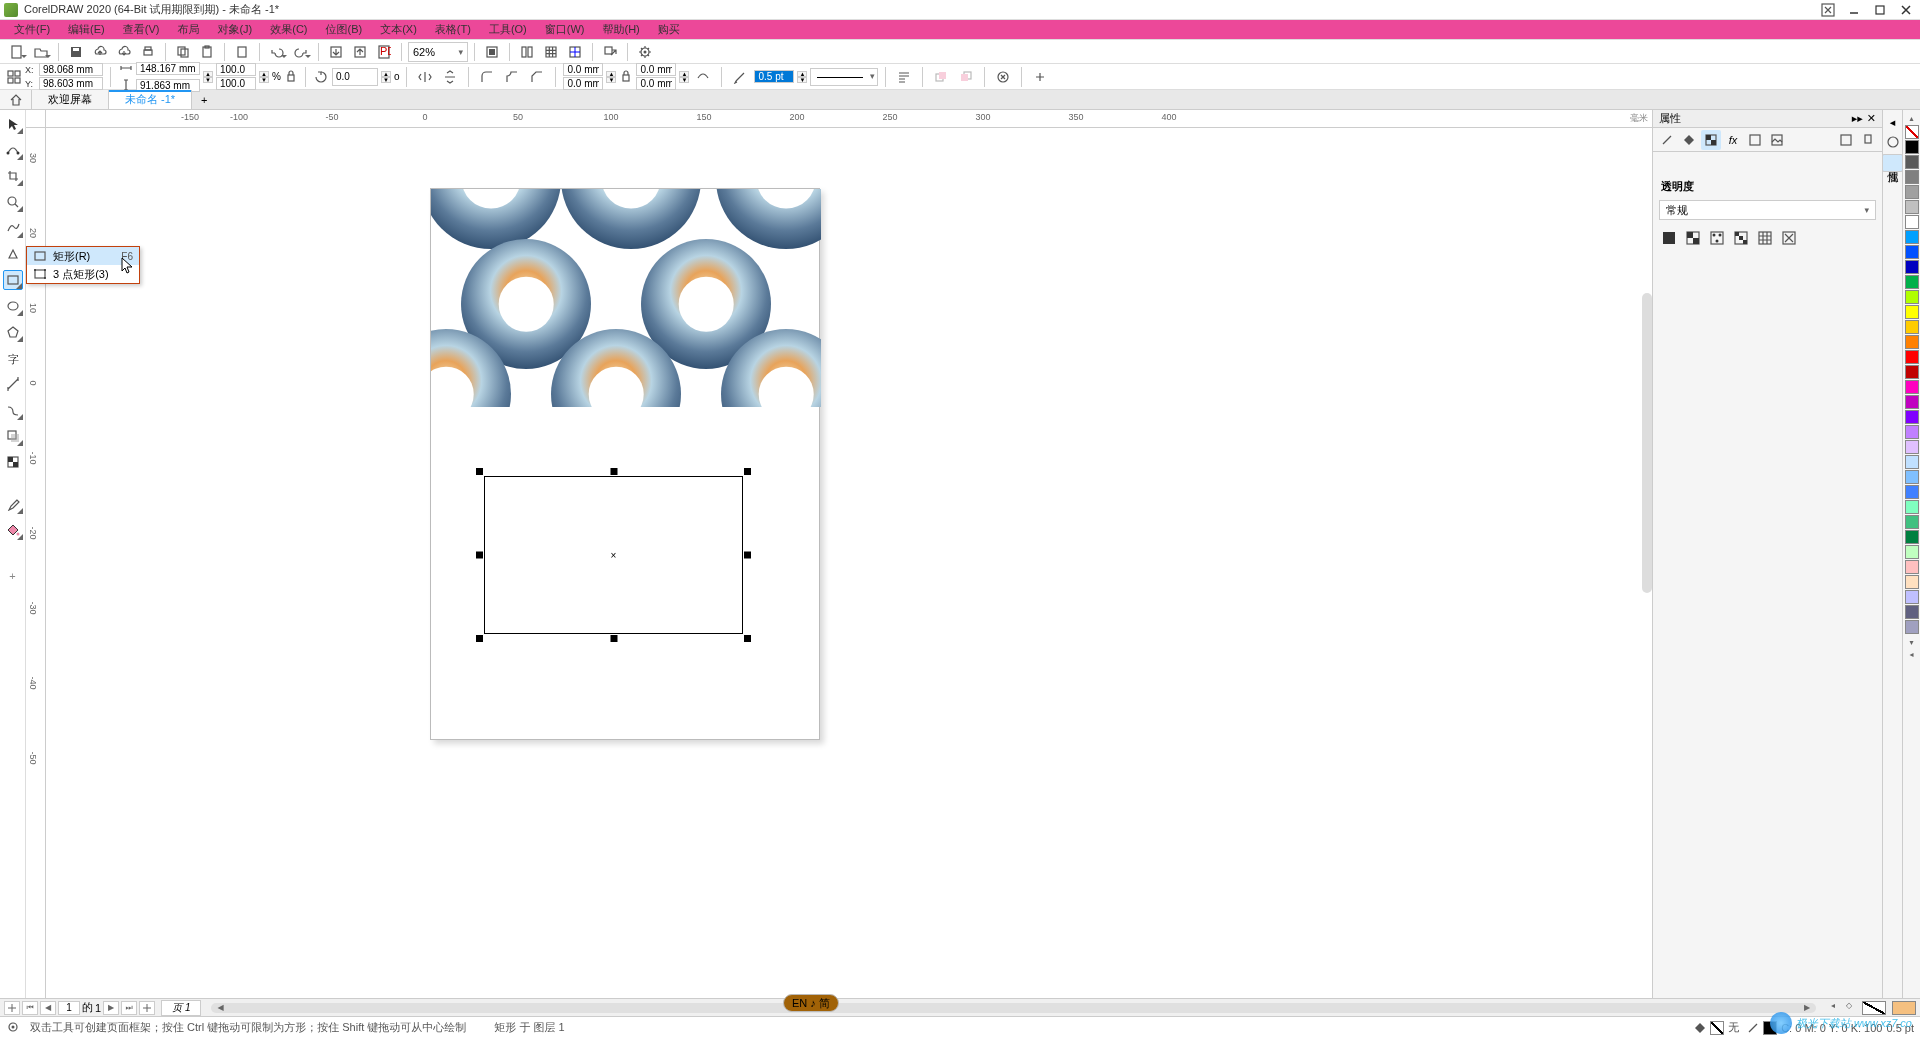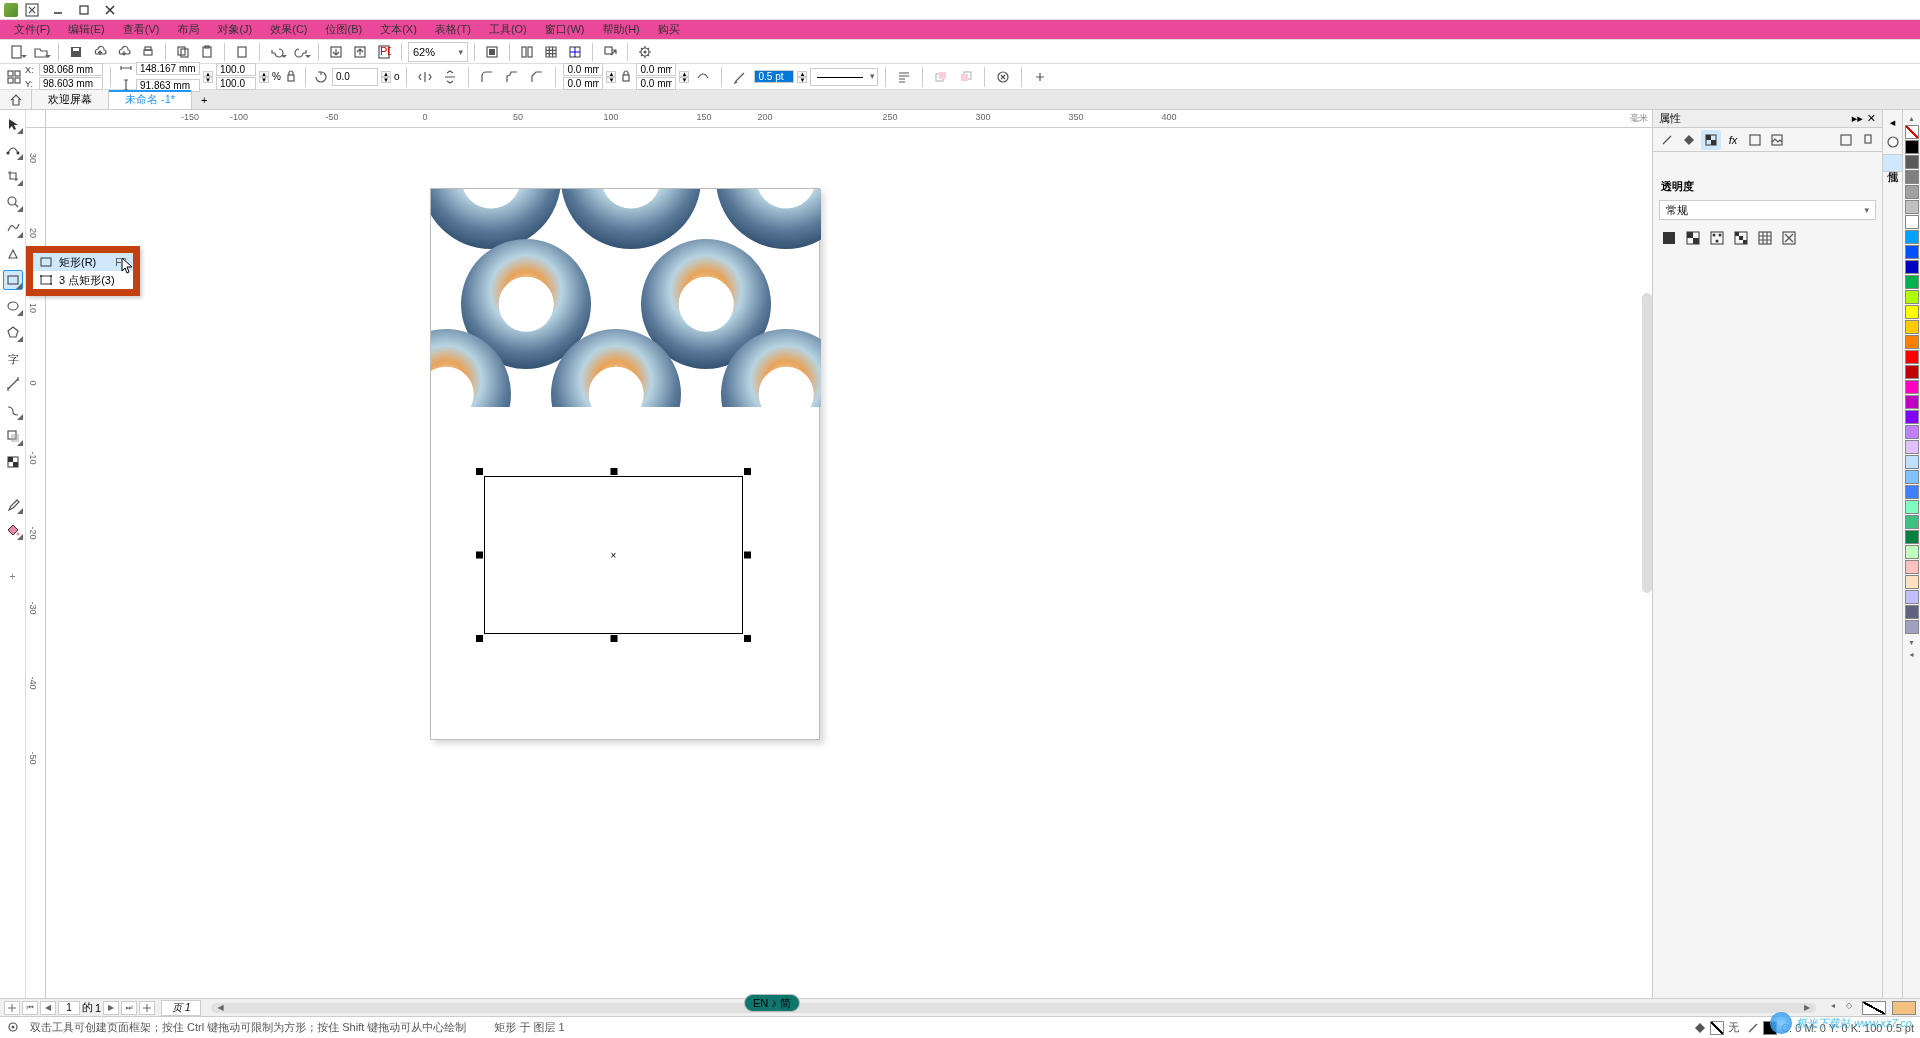--- a/index.html
+++ b/index.html
@@ -57,21 +57,21 @@
 
 .main { display: flex; height: calc(1038px - 20px - 20px - 24px - 26px - 20px - 18px - 22px); }
 .toolbox { width: 26px; background: #fff; border-right: 1px solid #ddd; display: flex; flex-direction: column; align-items: center; padding-top: 4px; gap: 6px; }
 .toolbox .tool { width: 20px; height: 20px; display: flex; align-items: center; justify-content: center; cursor: pointer; border-radius: 2px; position: relative; }
 .toolbox .tool.active { background: #cfe8fc; border: 1px solid #2196f3; }
 .toolbox .tool.corner::after { content:""; position:absolute; right:0; bottom:0; border:3px solid transparent; border-right-color:#666; border-bottom-color:#666; }
 .toolbox .gap { height: 10px; }
 .toolbox .plus { width: 16px; height: 16px; display: flex; align-items: center; justify-content: center; color: #888; cursor: pointer; margin-top: 6px;}
 
 
-.flyout { position: absolute; left: 26px; top: 246px; width: 114px; background: #fff; border: 7px solid #c2410c; box-shadow: 2px 2px 4px rgba(0,0,0,.2); z-index: 100; }
+.flyout { position: absolute; left: 26px; top: 246px; width: 114px; background: #fff; border: 1px solid #c2410c; box-shadow: 2px 2px 4px rgba(0,0,0,.2); z-index: 100; }
 .flyout .fly-item { display: flex; align-items: center; height: 18px; padding: 0 6px; font-size: 11px; cursor: pointer; gap: 6px; }
 .flyout .fly-item.hover { background: #cfe8fc; }
 .flyout .fly-icon { width: 14px; height: 14px; display: flex; align-items: center; justify-content: center; }
 .flyout .fly-shortcut { margin-left: auto; font-size: 10px; color: #555; }
 
 .cursor-arrow { position:absolute; left:121px; top:257px; z-index:101; }
 
 
 .canvas-wrap { flex: 1; position: relative; background: #fff; overflow: hidden; }
 .ruler-h { position: absolute; left: 20px; right: 0; top: 0; height: 18px; background: #fff; border-bottom: 1px solid #ccc; }
@@ -140,34 +140,35 @@
 
 .status-bar { height: 22px; background: #fff; border-top: 1px solid #ccc; display: flex; align-items: center; padding: 0 6px; font-size: 11px; gap: 8px; color: #555; }
 .status-bar .gear { width:16px; height:16px; }
 .status-bar .spacer { flex: 1; }
 .status-bar .fill-ind { display: flex; align-items: center; gap: 4px; }
 .status-bar .fill-box { width: 14px; height: 14px; border: 1px solid #888; }
 .status-bar .no-fill { background:#fff; position:relative; }
 .status-bar .no-fill::after { content:""; position:absolute; inset:0; background: linear-gradient(to top right, transparent 45%, #000 45%, #000 55%, transparent 55%); }
 
 
-.ime { position: absolute; left: 744px; bottom: 26px; height: 18px; padding: 0 8px; border: 1px solid #bbb; border-radius: 9px; background: #0f766e; display: flex; align-items: center; gap: 4px; font-size: 10px; }
+.ime { position: absolute; left: 783px; bottom: 26px; height: 18px; padding: 0 8px; border: 1px solid #bbb; border-radius: 9px; background: #a16207; display: flex; align-items: center; gap: 4px; font-size: 10px; }
 
 
 .watermark { position: absolute; right: 8px; bottom: 4px; font-size: 14px; color: #2bb6e8; font-style: italic; opacity: .85; z-index: 200; display:flex; align-items:center; gap:4px;}
 .watermark .wm-logo { width: 22px; height: 22px; border-radius: 50%; background: radial-gradient(circle,#6ec6ff,#1e88e5); }
 
 svg { display: block; }
 .ico { stroke: #555; stroke-width: 1.2; fill: none; }
 </style>
 </head>
 <body>
 
 <div class="title-bar">
   <div class="logo"></div>
+  <div class="title-text">CorelDRAW 2020 (64-Bit 试用期限到期) - 未命名 -1*</div>
   <div class="extra-icon">
       <svg width="14" height="14">
         <rect x="1" y="1" width="12" height="12" class="ico"></rect>
         <path d="M4 4 L10 10 M10 4 L4 10" class="ico"></path>
       </svg>
     </div>
   <div class="win-btns">
     <div class="win-btn">
         <svg viewBox="0 0 12 12">
           <path d="M2 9 H10" stroke="#333" stroke-width="1.5"></path>
@@ -651,21 +652,21 @@
     <div class="ruler-corner"></div>
     <div class="ruler-h">
       <span class="canvas-hint">毫米</span>
     <span class="tick-label" style="left: 100px; margin-left: 44px;">-150</span>
         <span class="tick-label" style="left: 193px;">-100</span>
         <span class="tick-label" style="left: 286px;">-50</span>
         <span class="tick-label" style="left: 379px;">0</span>
         <span class="tick-label" style="left: 472px;">50</span>
         <span class="tick-label" style="left: 565px;">100</span>
         <span class="tick-label" style="left: 658px;">150</span>
-        <span class="tick-label" style="left: 719px;">200</span>
+        <span class="tick-label" style="left: 751px;">200</span>
         <span class="tick-label" style="left: 844px;">250</span>
         <span class="tick-label" style="left: 937px;">300</span>
         <span class="tick-label" style="left: 1030px;">350</span>
         <span class="tick-label" style="left: 1123px;">400</span>
       </div>
     <div class="ruler-v">
         <span class="tick-label" style="top: 30px;">30</span>
         <span class="tick-label" style="top: 105px;">20</span>
         <span class="tick-label" style="top: 180px;">10</span>
         <span class="tick-label" style="top: 255px;">0</span>

